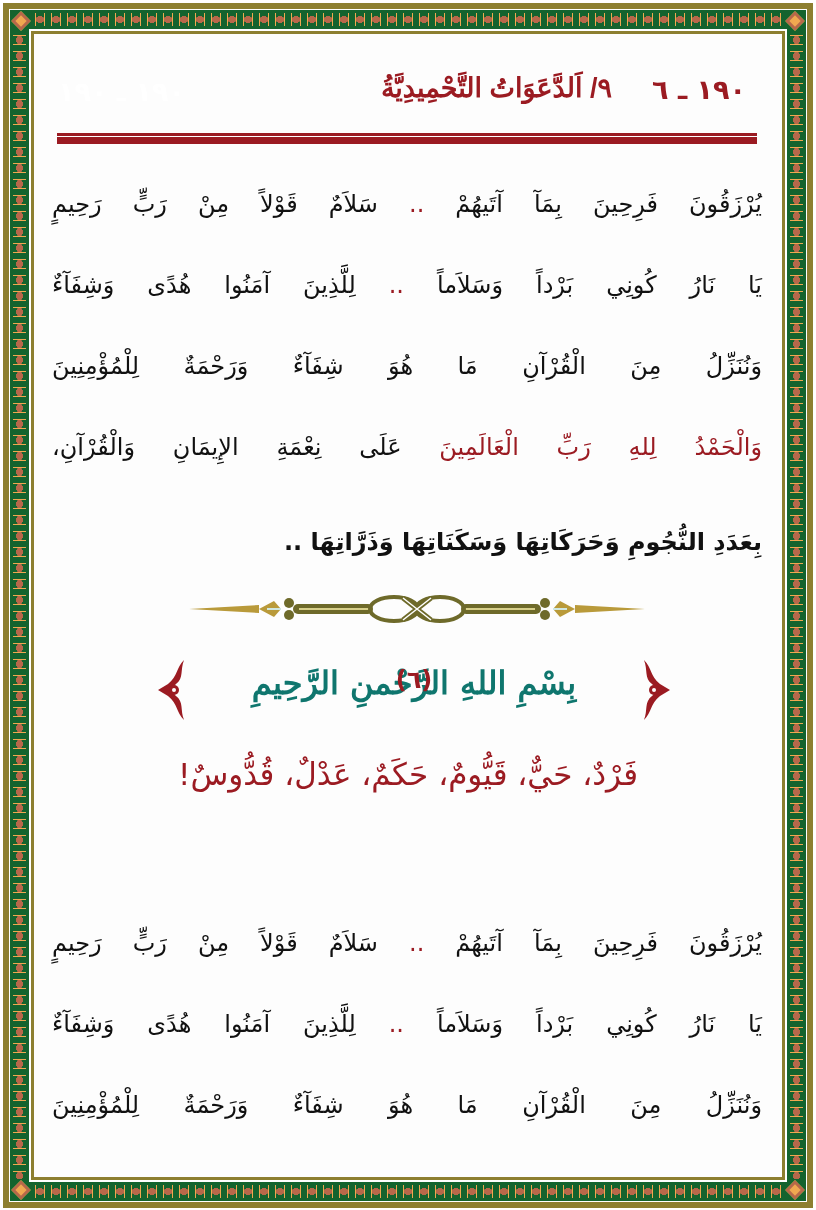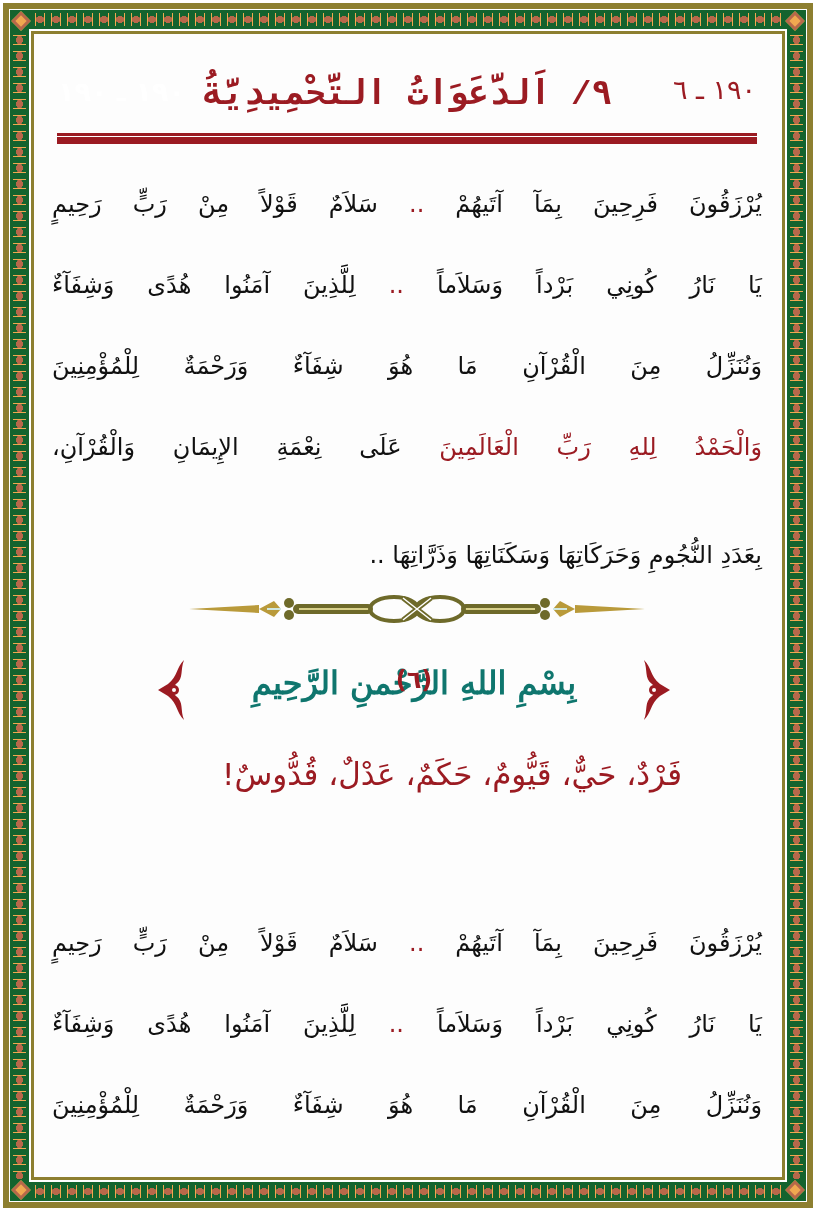--- a/index.html
+++ b/index.html
@@ -61,27 +61,27 @@
     position: absolute; left: 34px; top: 34px; width: 748px; height: 1143px;
     background: #fdfdfd; overflow: hidden;
   }
 
   
   .header {
     position: absolute; left: 0; top: 40px; width: 748px; height: 50px;
     direction: rtl;
   }
   .hdr-page {
-    position: absolute; right: 26px; top: 0;
-    font-family: "DejaVu Sans", sans-serif; font-size: 27px; font-weight: normal;
+    position: absolute; right: 36px; top: 0;
+    font-family: "DejaVu Sans", sans-serif; font-size: 27px; font-weight: bold;
     color: #9b1b22; white-space: nowrap; direction: rtl;
   }
   .hdr-title {
     position: absolute; right: 170px; top: -2px;
-    font-family: Liberation Mono, monospace; font-size: 34px; font-weight: bold;
+    font-family: Liberation Sans, sans-serif; font-size: 27px; font-weight: bold;
     color: #9b1b22; white-space: nowrap; direction: rtl;
   }
   .hdr-ghost {
     position: absolute; left: 24px; top: 2px;
     font-family: "DejaVu Sans", sans-serif; font-size: 27px; font-weight: bold;
     color: #ffffff; white-space: nowrap; direction: rtl;
   }
   .rule-thin {
     position: absolute; left: 23px; width: 700px; top: 99px; height: 3px;
     background: #9b1b22;
@@ -122,21 +122,21 @@
     text-align: center; direction: rtl;
     font-family: "DejaVu Sans", sans-serif; font-size: 24px; font-weight: bold;
     color: #9b1b22; pointer-events: none;
   }
   .orn-left, .orn-right { position: absolute; top: 2px; width: 40px; height: 64px; }
   .orn-left { left: 0; }
   .orn-right { right: 0; }
 
   .names {
     position: absolute; left: 100px; width: 548px; top: 722px;
-    text-align: right; direction: rtl;
+    text-align: center; direction: rtl;
     font-family: "DejaVu Sans", sans-serif; font-size: 31px;
     color: #9b1b22; white-space: nowrap;
   }
 </style>
 </head>
 <body>
 
 <div class="frame-outer"></div>
 <div class="frame-white1"></div>
 <div class="frame-green">
@@ -167,21 +167,21 @@
   </div>
   <div class="verse" style="top:221px;">
     <span>يَا نَارُ كُونِي بَرْداً وَسَلاَماً</span><span class="sep"> .. </span><span>لِلَّذِينَ آمَنُوا هُدًى وَشِفَآءٌ</span>
   </div>
   <div class="verse" style="top:302px;">
     <span>وَنُنَزِّلُ مِنَ الْقُرْآنِ مَا هُوَ شِفَآءٌ وَرَحْمَةٌ لِلْمُؤْمِنِينَ</span>
   </div>
   <div class="verse" style="top:383px; left:18px;">
     <span class="red">وَالْحَمْدُ لِلهِ رَبِّ الْعَالَمِينَ</span><span> عَلَى نِعْمَةِ الإِيمَانِ وَالْقُرْآنِ،</span>
   </div>
-  <div class="verse short" style="top:491px;">
+  <div class="verse short" style="top:478px;font-weight:bold;">
     <span>بِعَدَدِ النُّجُومِ وَحَرَكَاتِهَا وَسَكَنَاتِهَا وَذَرَّاتِهَا ..</span>
   </div>
 
   <svg class="divider" viewBox="0 0 456 30">
     <polygon points="0,15 70,11 70,19" fill="#b99a3a"></polygon>
     <polygon points="456,15 386,11 386,19" fill="#b99a3a"></polygon>
     <path d="M70,15 L85,7 L92,15 L85,23 Z" fill="#b99a3a"></path>
     <path d="M386,15 L371,7 L364,15 L371,23 Z" fill="#b99a3a"></path>
     <line x1="78" y1="15" x2="92" y2="15" stroke="#cfe7e0" stroke-width="2"></line>
     <line x1="364" y1="15" x2="378" y2="15" stroke="#cfe7e0" stroke-width="2"></line>

